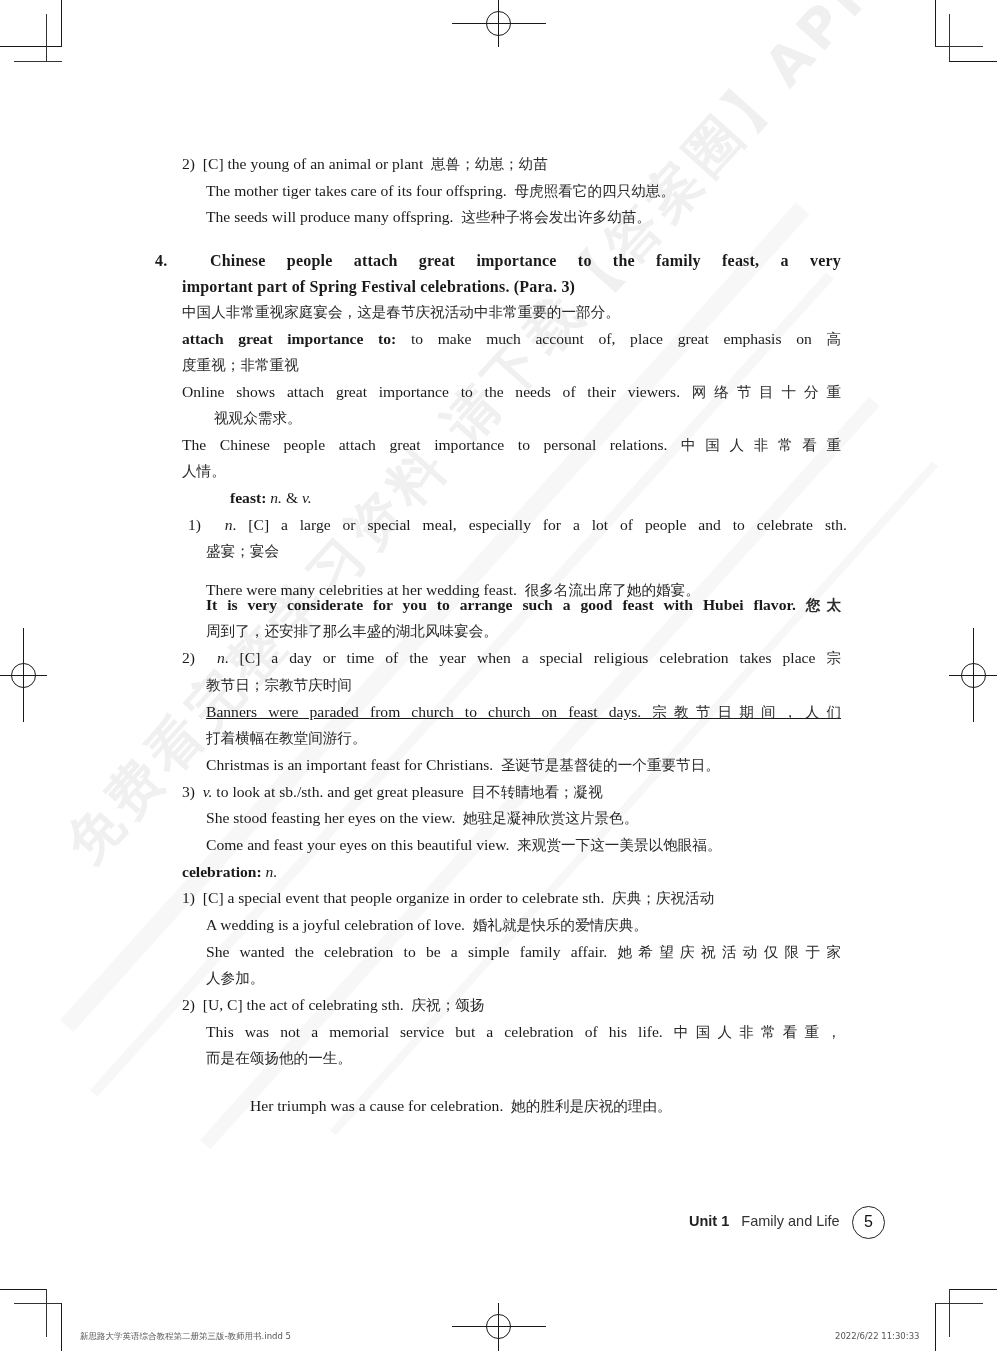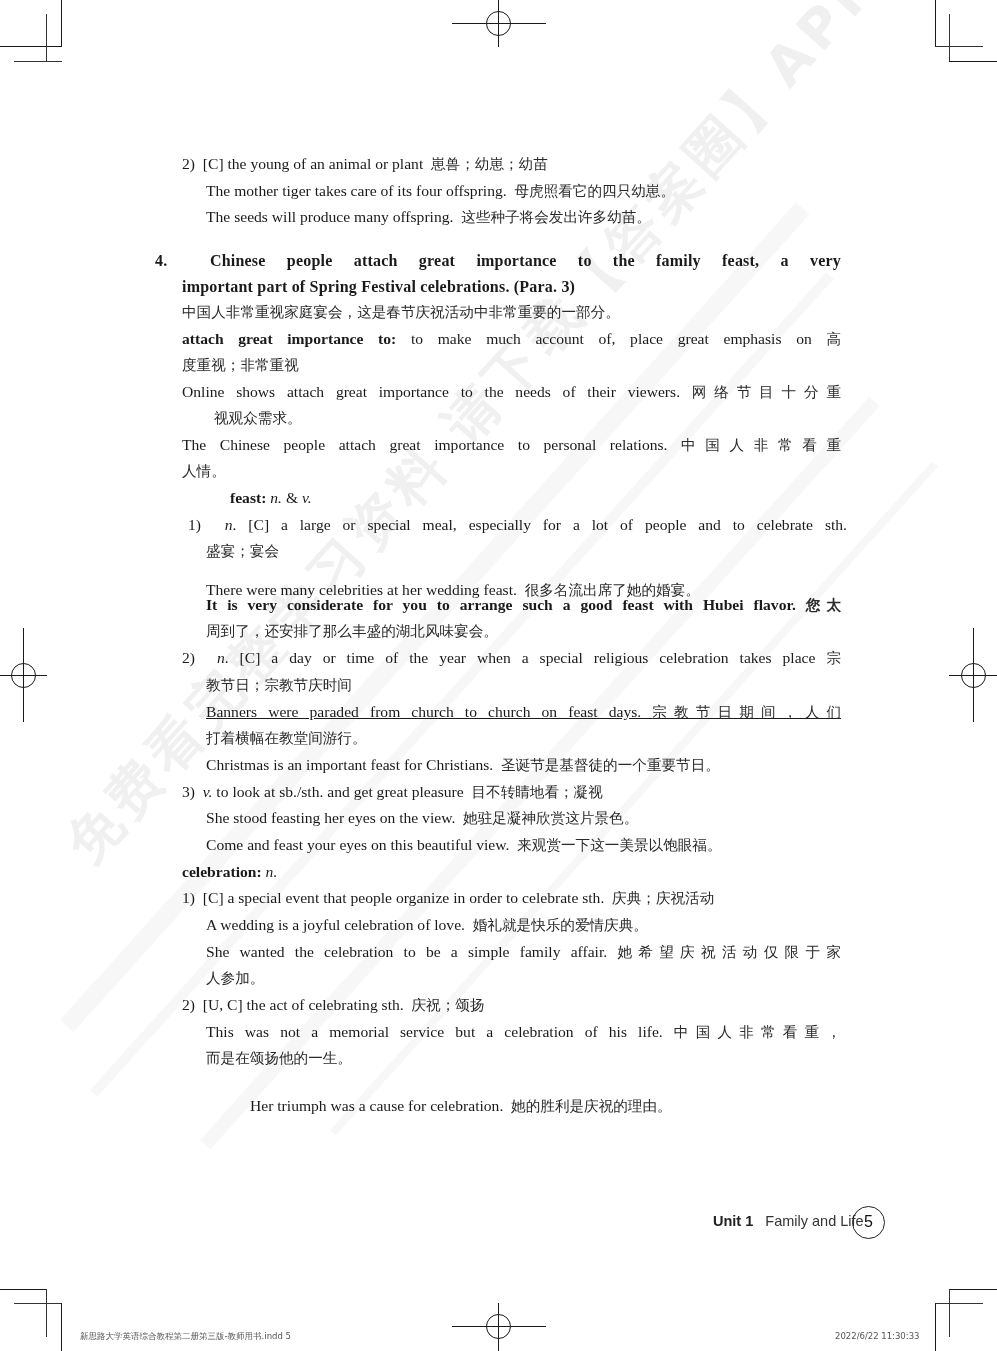--- a/index.html
+++ b/index.html
@@ -34,21 +34,21 @@
     pointer-events: none;
   }
   .stripe {
     position: absolute; background: rgba(200,200,200,0.15);
     transform: rotate(-48deg); transform-origin: left top;
   }
 
   .footer-unit {
     position: absolute; top: 1213px; left: 689px;
     font-family: "Liberation Sans", "DejaVu Sans", sans-serif;
-    font-size: 14.5px; color: #222; margin-left: 24px;
+    font-size: 14.5px; color: #222;
   }
   .footer-unit .u { font-weight: bold; margin-right: 12px; }
   .footer-unit .t { color: #333; }
   .page-circle {
     position: absolute; left: 852px; top: 1206px; width: 33px; height: 33px;
     border: 1.3px solid #222; border-radius: 50%; box-sizing: border-box;
     font-family: "Liberation Sans", "DejaVu Sans", sans-serif;
     font-size: 16px; text-align: center; line-height: 30px; color: #111;
   }
   .slug {

